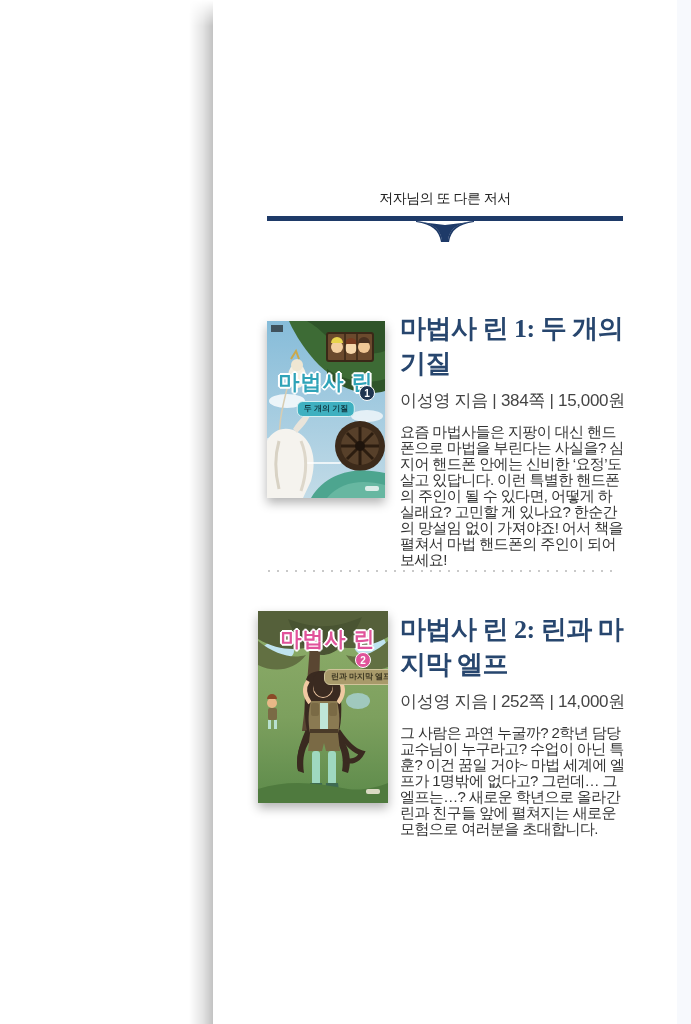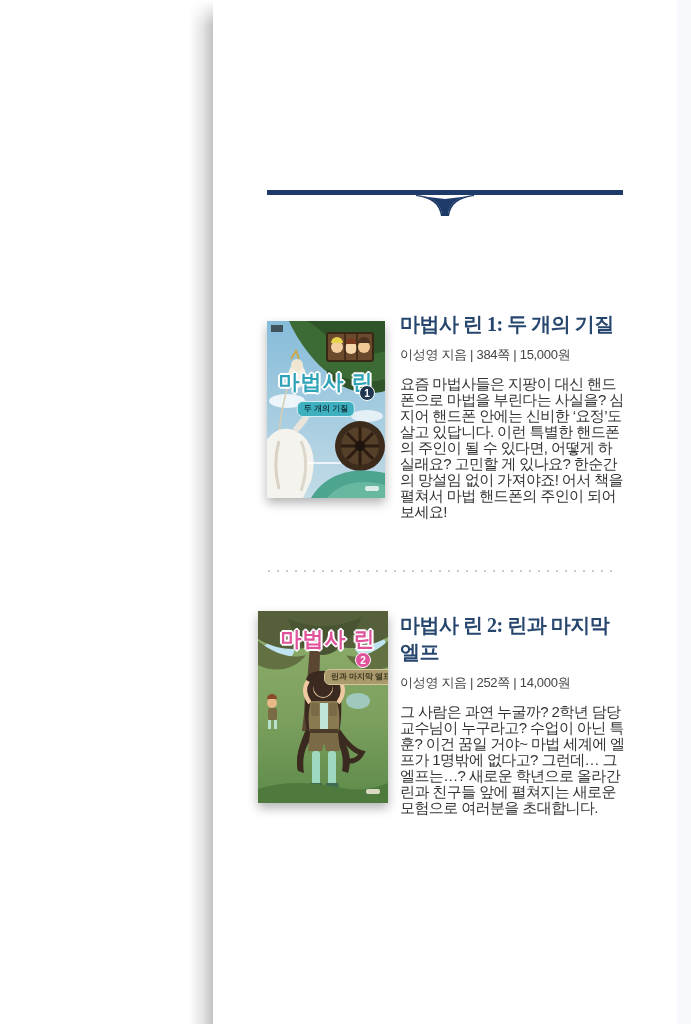--- a/index.html
+++ b/index.html
@@ -60,41 +60,42 @@
     padding:3px 6px;border-radius:6px;white-space:nowrap;
   }
   .cover1 .cover-banner{left:50%;transform:translateX(-50%);top:80px;background:#3fb0c0;color:#123a44;border:1px solid #d8f0f2;}
   .cover2 .cover-banner{left:66px;top:58px;background:#a89a6a;color:#3a3520;border:1px solid #cfc49a;font-family:Liberation Serif, serif;}
 
   .book-text{position:absolute;width:225px;left:400px;}
   .text1{top:311px;}
   .text2{top:612px;}
   .book-title{
     font-family:"Liberation Serif","DejaVu Serif",serif;
-    font-size:20px;font-weight:bold;color:#27466e;margin:0 0 8px 0;letter-spacing:-0.5px;
-  }
-  .book-meta{font-size:13px;color:#444;margin:0 0 12px 0;letter-spacing:-0.3px;}
+    font-size:26px;font-weight:bold;color:#27466e;margin:0 0 8px 0;letter-spacing:-0.5px;
+  }
+  .book-meta{font-size:17px;color:#444;margin:0 0 12px 0;letter-spacing:-0.3px;}
   .book-lead{font-size:15px;font-weight:bold;color:#111;margin:0 0 10px 0;
     letter-spacing:-0.6px;white-space:pre-line;line-height:21px;}
   .book-body{font-size:15px;color:#333;margin:0;line-height:16px;
     letter-spacing:-0.6px;word-break:break-all;text-align:left;}
 
   .divider{
     position:absolute;left:268px;top:570px;width:350px;height:2px;
     background:repeating-linear-gradient(to right,#c9c9c9 0 2px,transparent 2px 9px);
   }
 </style>
 </head>
 <body>
 
 <div class="left-shadow"></div>
 <div class="right-strip"></div>
 
 <div class="content">
   <div class="header">
+    <div class="eyebrow">저자님의 또 다른 저서</div>
     <div class="book-rule">
       <svg width="58" height="22" viewBox="0 0 58 22">
         <path d="M0,0 C17,2 24,8 26,19 L32,19 C34,8 41,2 58,0 L58,1 C42,3.5 35,9 33,21 L25,21 C23,9 16,3.5 0,1 Z" fill="#1e3a68"></path>
         <path d="M0,0 C17,2 24,8 26,19 L32,19 C34,8 41,2 58,0 L58,0.5 L29,4 L0,0.5 Z" fill="#1e3a68"></path>
         <path d="M2,0 C17,2 24,8 26,19 L32,19 C34,8 41,2 56,0 L56,0 C41,3 34,9 32,20 L26,20 C24,9 17,3 2,0 Z" fill="#1e3a68"></path>
       </svg>
     </div>
   </div>
 </div>
 

